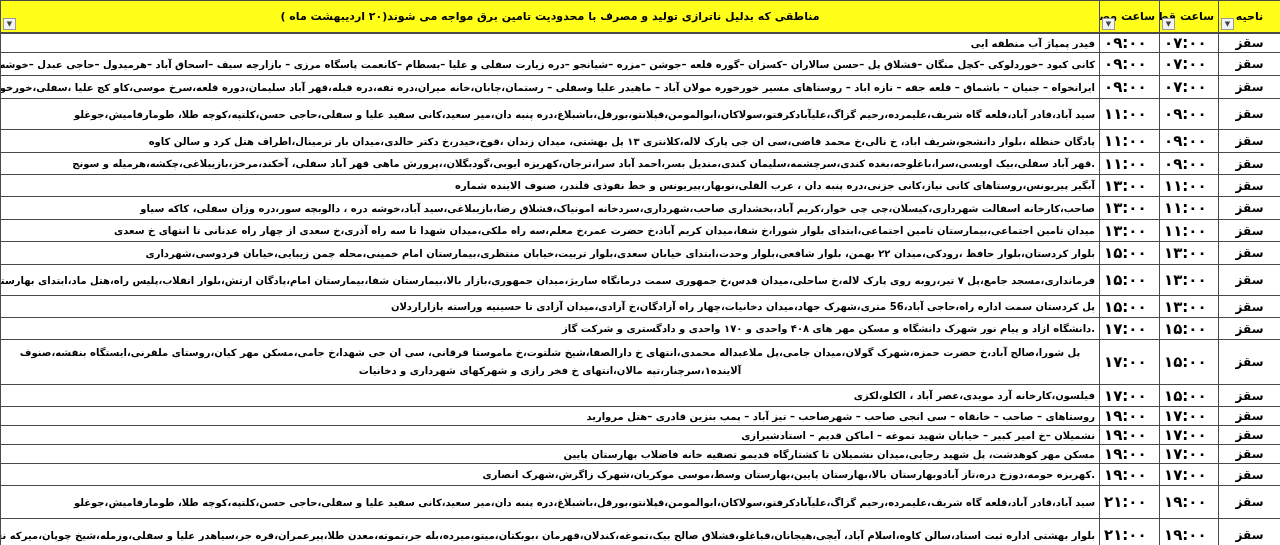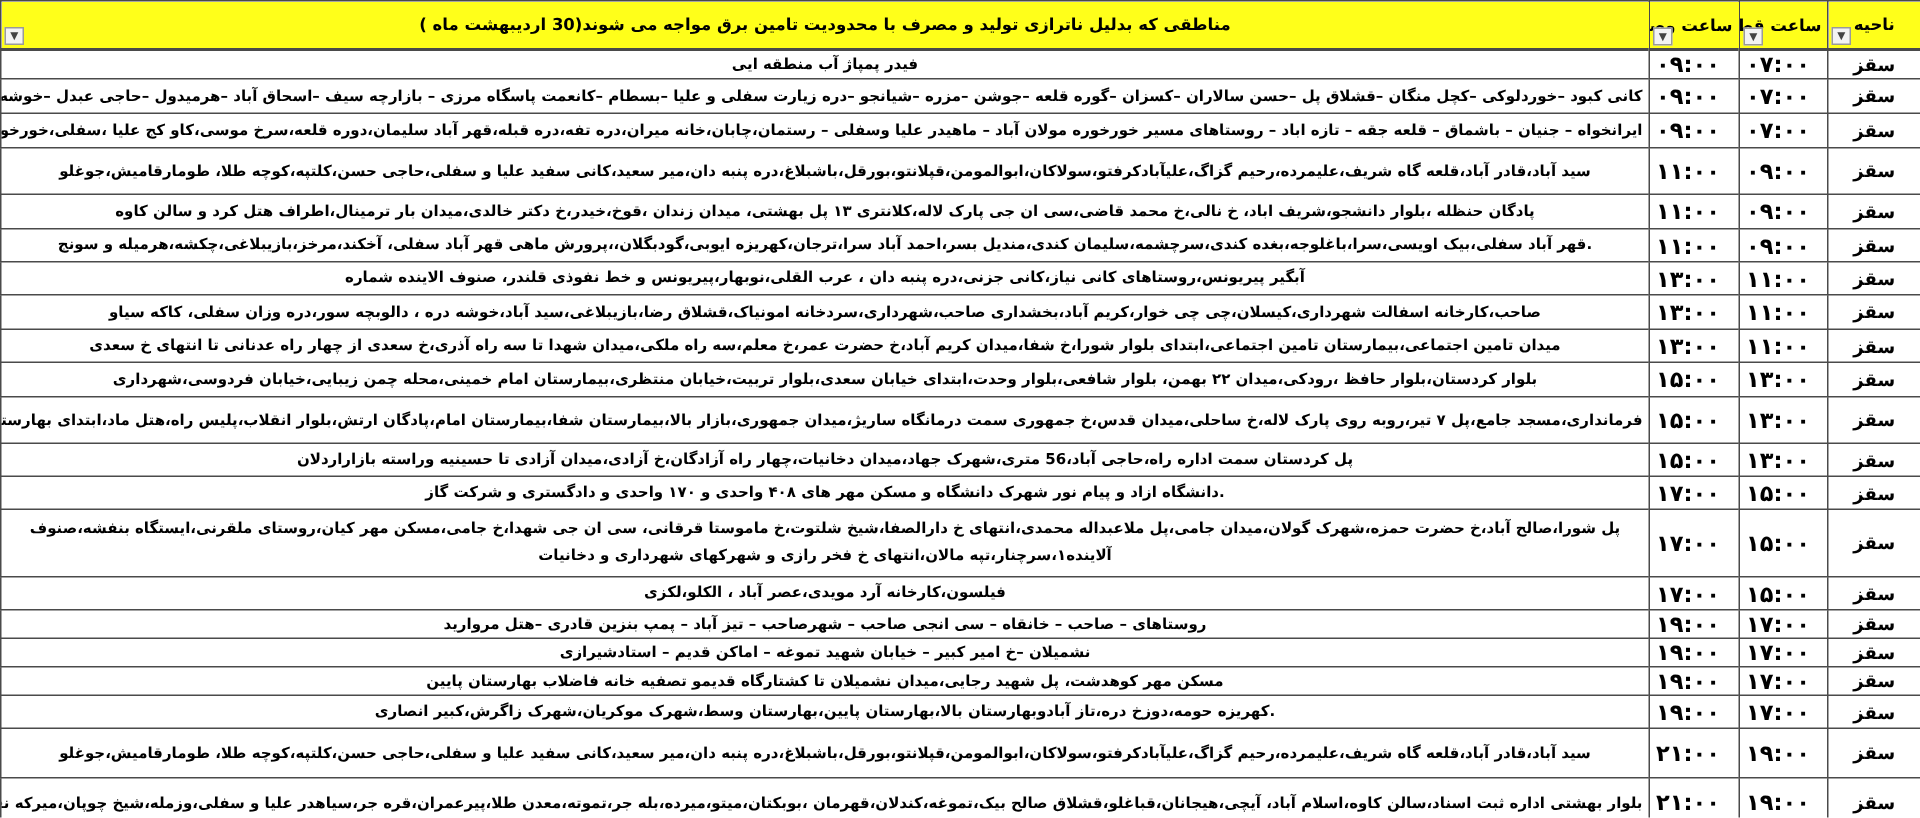--- a/index.html
+++ b/index.html
@@ -41,21 +41,21 @@
     line-height: 10px;
     text-align: center;
     color: #444;
   }
   th.h-region .filter-btn { left: 2px; }
   th.h-cut .filter-btn { left: 2px; }
   th.h-conn .filter-btn { left: 2px; }
   th.h-areas .filter-btn { left: 2px; }
   td.region { text-align: center; font-size: 12px; }
   td.time { text-align: left; font-size: 15px; }
-  td.areas { text-align: center; font-size: 10px; }
+  td.areas { font-size: 10px; }
   td.areas.wrap { white-space: normal; line-height: 18px; text-align: center; padding-right: 4px; }
   tr.r-h24 td { height: 22px; }
   tr.r-h22 td { height: 21px; }
   tr.r-h15 td { height: 15px; }
   tr.r-h30 td { height: 30px; }
   tr.r-h45 td { height: 44px; }
   tr.r-h33 td { height: 32px; }
   tr.r-h18 td { height: 18px; }
 </style>
 </head>
@@ -76,21 +76,21 @@
       </th>
       <th class="h-cut">
         <span>ساعت قطع</span>
         <span class="filter-btn">▼</span>
       </th>
       <th class="h-conn">
         <span>ساعت وصل</span>
         <span class="filter-btn">▼</span>
       </th>
       <th class="h-areas">
-        <span>مناطقی که بدلیل ناترازی تولید و مصرف با محدودیت تامین برق مواجه می شوند(30 اردیبهشت ماه )</span>
+        <span>مناطقی که بدلیل ناترازی تولید و مصرف با محدودیت تامین برق مواجه می شوند(۲۰ اردیبهشت ماه )</span>
         <span class="filter-btn">▼</span>
       </th>
     </tr>
   </thead>
   <tbody>
     <tr class="r-h18">
       <td class="region">سقز</td>
       <td class="time">۰۷:۰۰</td>
       <td class="time">۰۹:۰۰</td>
       <td class="areas">فیدر پمپاژ آب منطقه ایی</td>
@@ -194,21 +194,21 @@
     <tr class="r-h15">
       <td class="region">سقز</td>
       <td class="time">۱۷:۰۰</td>
       <td class="time">۱۹:۰۰</td>
       <td class="areas">مسکن مهر کوهدشت، پل شهید رجایی،میدان نشمیلان تا کشتارگاه قدیمو تصفیه خانه فاضلاب بهارستان پایین</td>
     </tr>
     <tr class="r-h22">
       <td class="region">سقز</td>
       <td class="time">۱۷:۰۰</td>
       <td class="time">۱۹:۰۰</td>
-      <td class="areas">.کهریزه حومه،دوزخ دره،تاز آبادوبهارستان بالا،بهارستان پایین،بهارستان وسط،شهرک موکریان،شهرک زاگرش،کبیر انصاری</td>
+      <td class="areas">.کهریزه حومه،دوزخ دره،تاز آبادوبهارستان بالا،بهارستان پایین،بهارستان وسط،موسی موکریان،شهرک زاگرش،شهرک انصاری</td>
     </tr>
     <tr class="r-h33">
       <td class="region">سقز</td>
       <td class="time">۱۹:۰۰</td>
       <td class="time">۲۱:۰۰</td>
       <td class="areas">سید آباد،قادر آباد،قلعه گاه شریف،علیمرده،رحیم گزاگ،علیآبادکرفتو،سولاکان،ابوالمومن،قپلانتو،بورقل،باشبلاغ،دره پنبه دان،میر سعید،کانی سفید علیا و سفلی،حاجی حسن،کلتپه،کوچه طلا، طومارقامیش،جوغلو</td>
     </tr>
     <tr class="r-h33">
       <td class="region">سقز</td>
       <td class="time">۱۹:۰۰</td>

